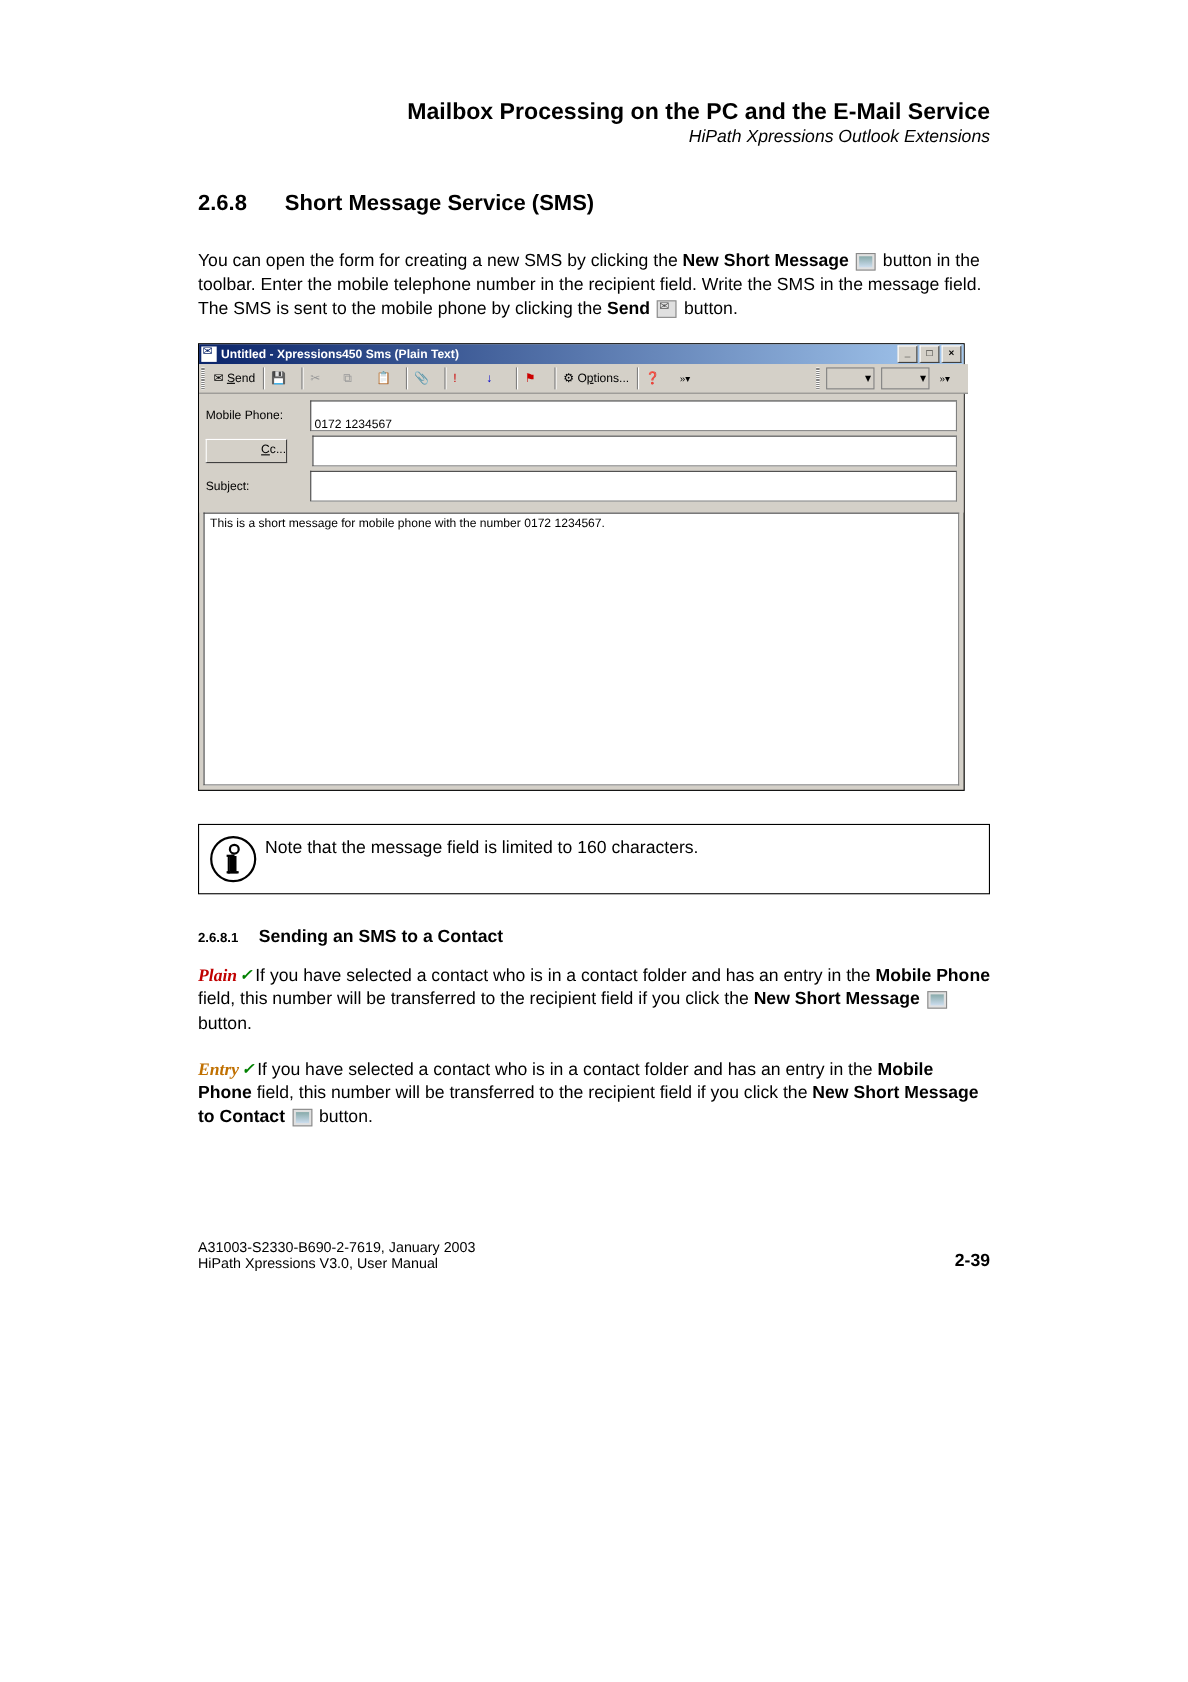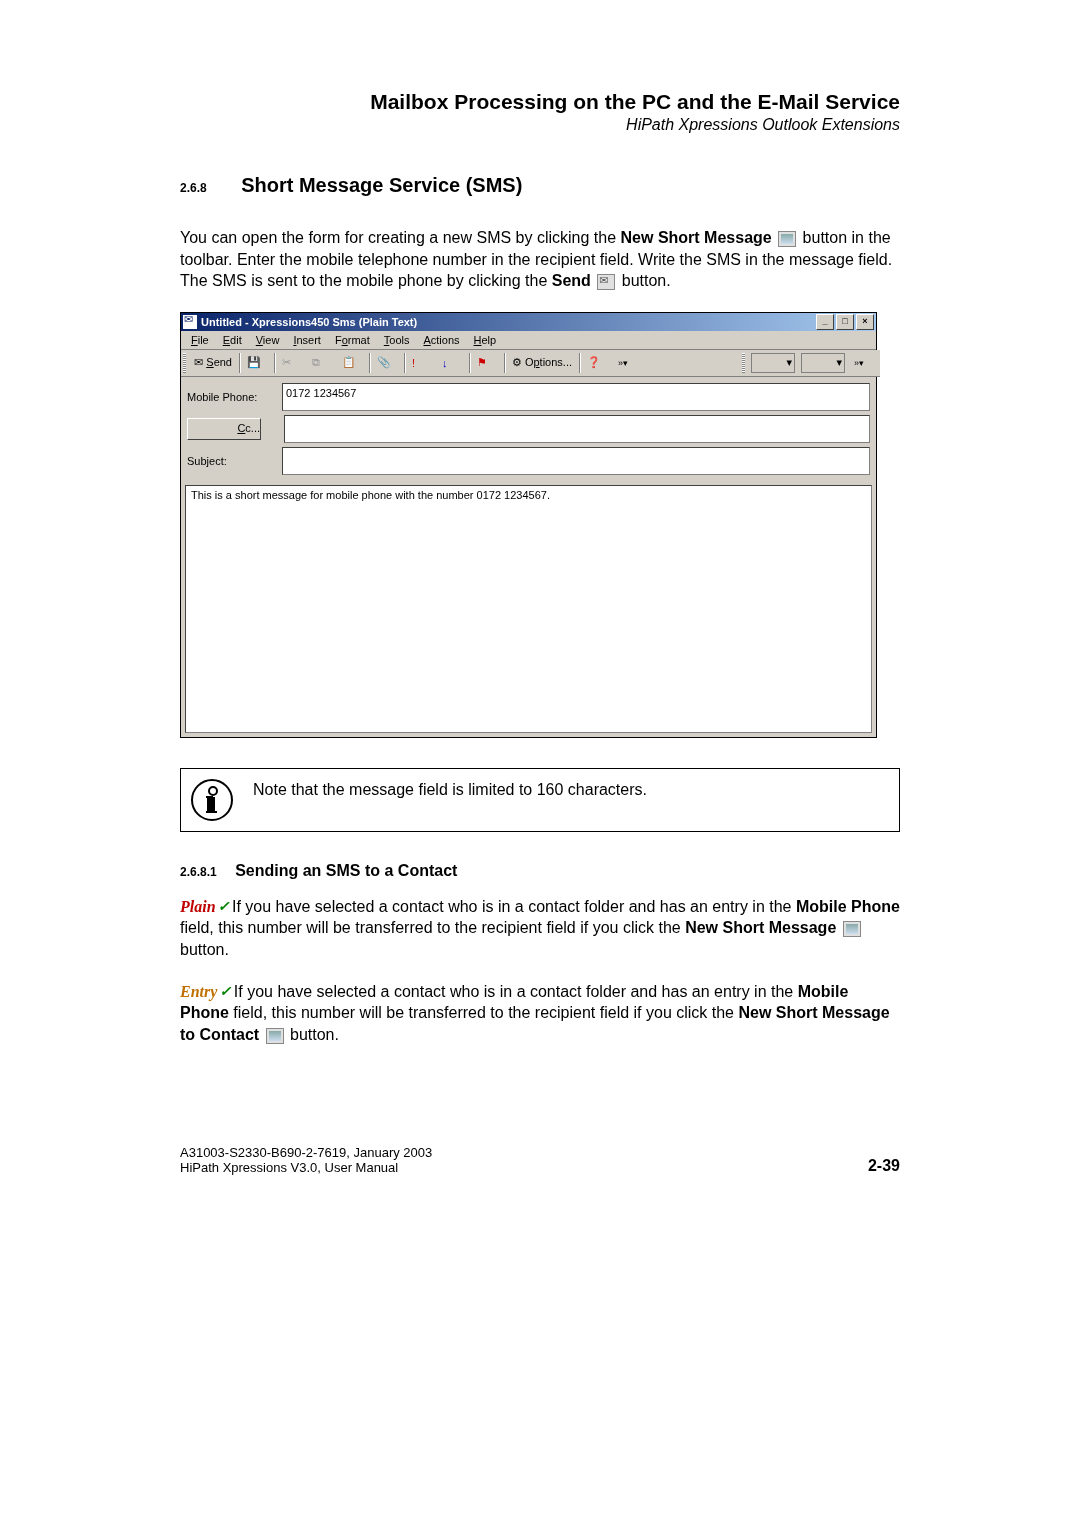--- a/index.html
+++ b/index.html
@@ -24,21 +24,21 @@
     font-weight: bold;
     font-size: 21px;
   }
   .header-sub {
     font-style: italic;
     font-size: 16px;
     margin-top: 2px;
   }
   .section-number {
     font-weight: bold;
-    font-size: 12px;
+    font-size: 20px;
     display: inline-block;
     margin-right: 30px;
   }
   .section-title {
     font-weight: bold;
     font-size: 20px;
   }
   .section-row { margin-bottom: 30px; }
   .para {
     font-size: 16px;
@@ -178,21 +178,21 @@
     text-align: right;
     line-height: 18px;
   }
   .finput {
     flex: 1;
     height: 28px;
     background: #fff;
     border: 1px solid #808080;
     border-top-color: #404040;
     border-left-color: #404040;
-    padding: 0 3px;
+    padding: 12px 3px;
     font-size: 11px;
     line-height: 18px;
     box-sizing: border-box;
   }
   .logo-area {
     width: 185px;
     text-align: right;
     padding-right: 4px;
   }
   .logo-title { font-weight: bold; font-size: 15px; letter-spacing: 0.5px; }
@@ -214,21 +214,21 @@
     padding: 3px 5px;
     font-size: 11px;
   }
 
   .note-box {
     border: 1px solid #000;
     display: flex;
     padding: 10px;
     margin: 20px 0 30px 0;
     align-items: flex-start;
-    gap: 20px;
+    gap: 8px;
   }
   .note-icon {
     width: 38px; height: 38px;
     border: 2px solid #000;
     border-radius: 50%;
     position: relative;
     flex-shrink: 0;
   }
   .note-icon::before {
     content: "";
@@ -344,30 +344,20 @@
     <div class="titlebar">
       <span class="ticon"></span>
       <span class="ttext">Untitled - Xpressions450 Sms (Plain Text)</span>
       <span class="ctrls">
         <span class="ctrl">_</span>
         <span class="ctrl">□</span>
         <span class="ctrl">×</span>
       </span>
     </div>
 
-    <div class="menubar">
-      <span><u>F</u>ile</span>
-      <span><u>E</u>dit</span>
-      <span><u>V</u>iew</span>
-      <span><u>I</u>nsert</span>
-      <span>F<u>o</u>rmat</span>
-      <span><u>T</u>ools</span>
-      <span><u>A</u>ctions</span>
-      <span><u>H</u>elp</span>
-    </div>
 
     <div class="toolbar toolbar-row">
       <span class="grip"></span>
       <span class="tbtn">
         <span class="tsmall">✉ <u>S</u>end</span>
       </span>
       <span class="tsep"></span>
       <span class="tbtn">💾</span>
       <span class="tsep"></span>
       <span class="tbtn" style="color:#999">✂</span>

